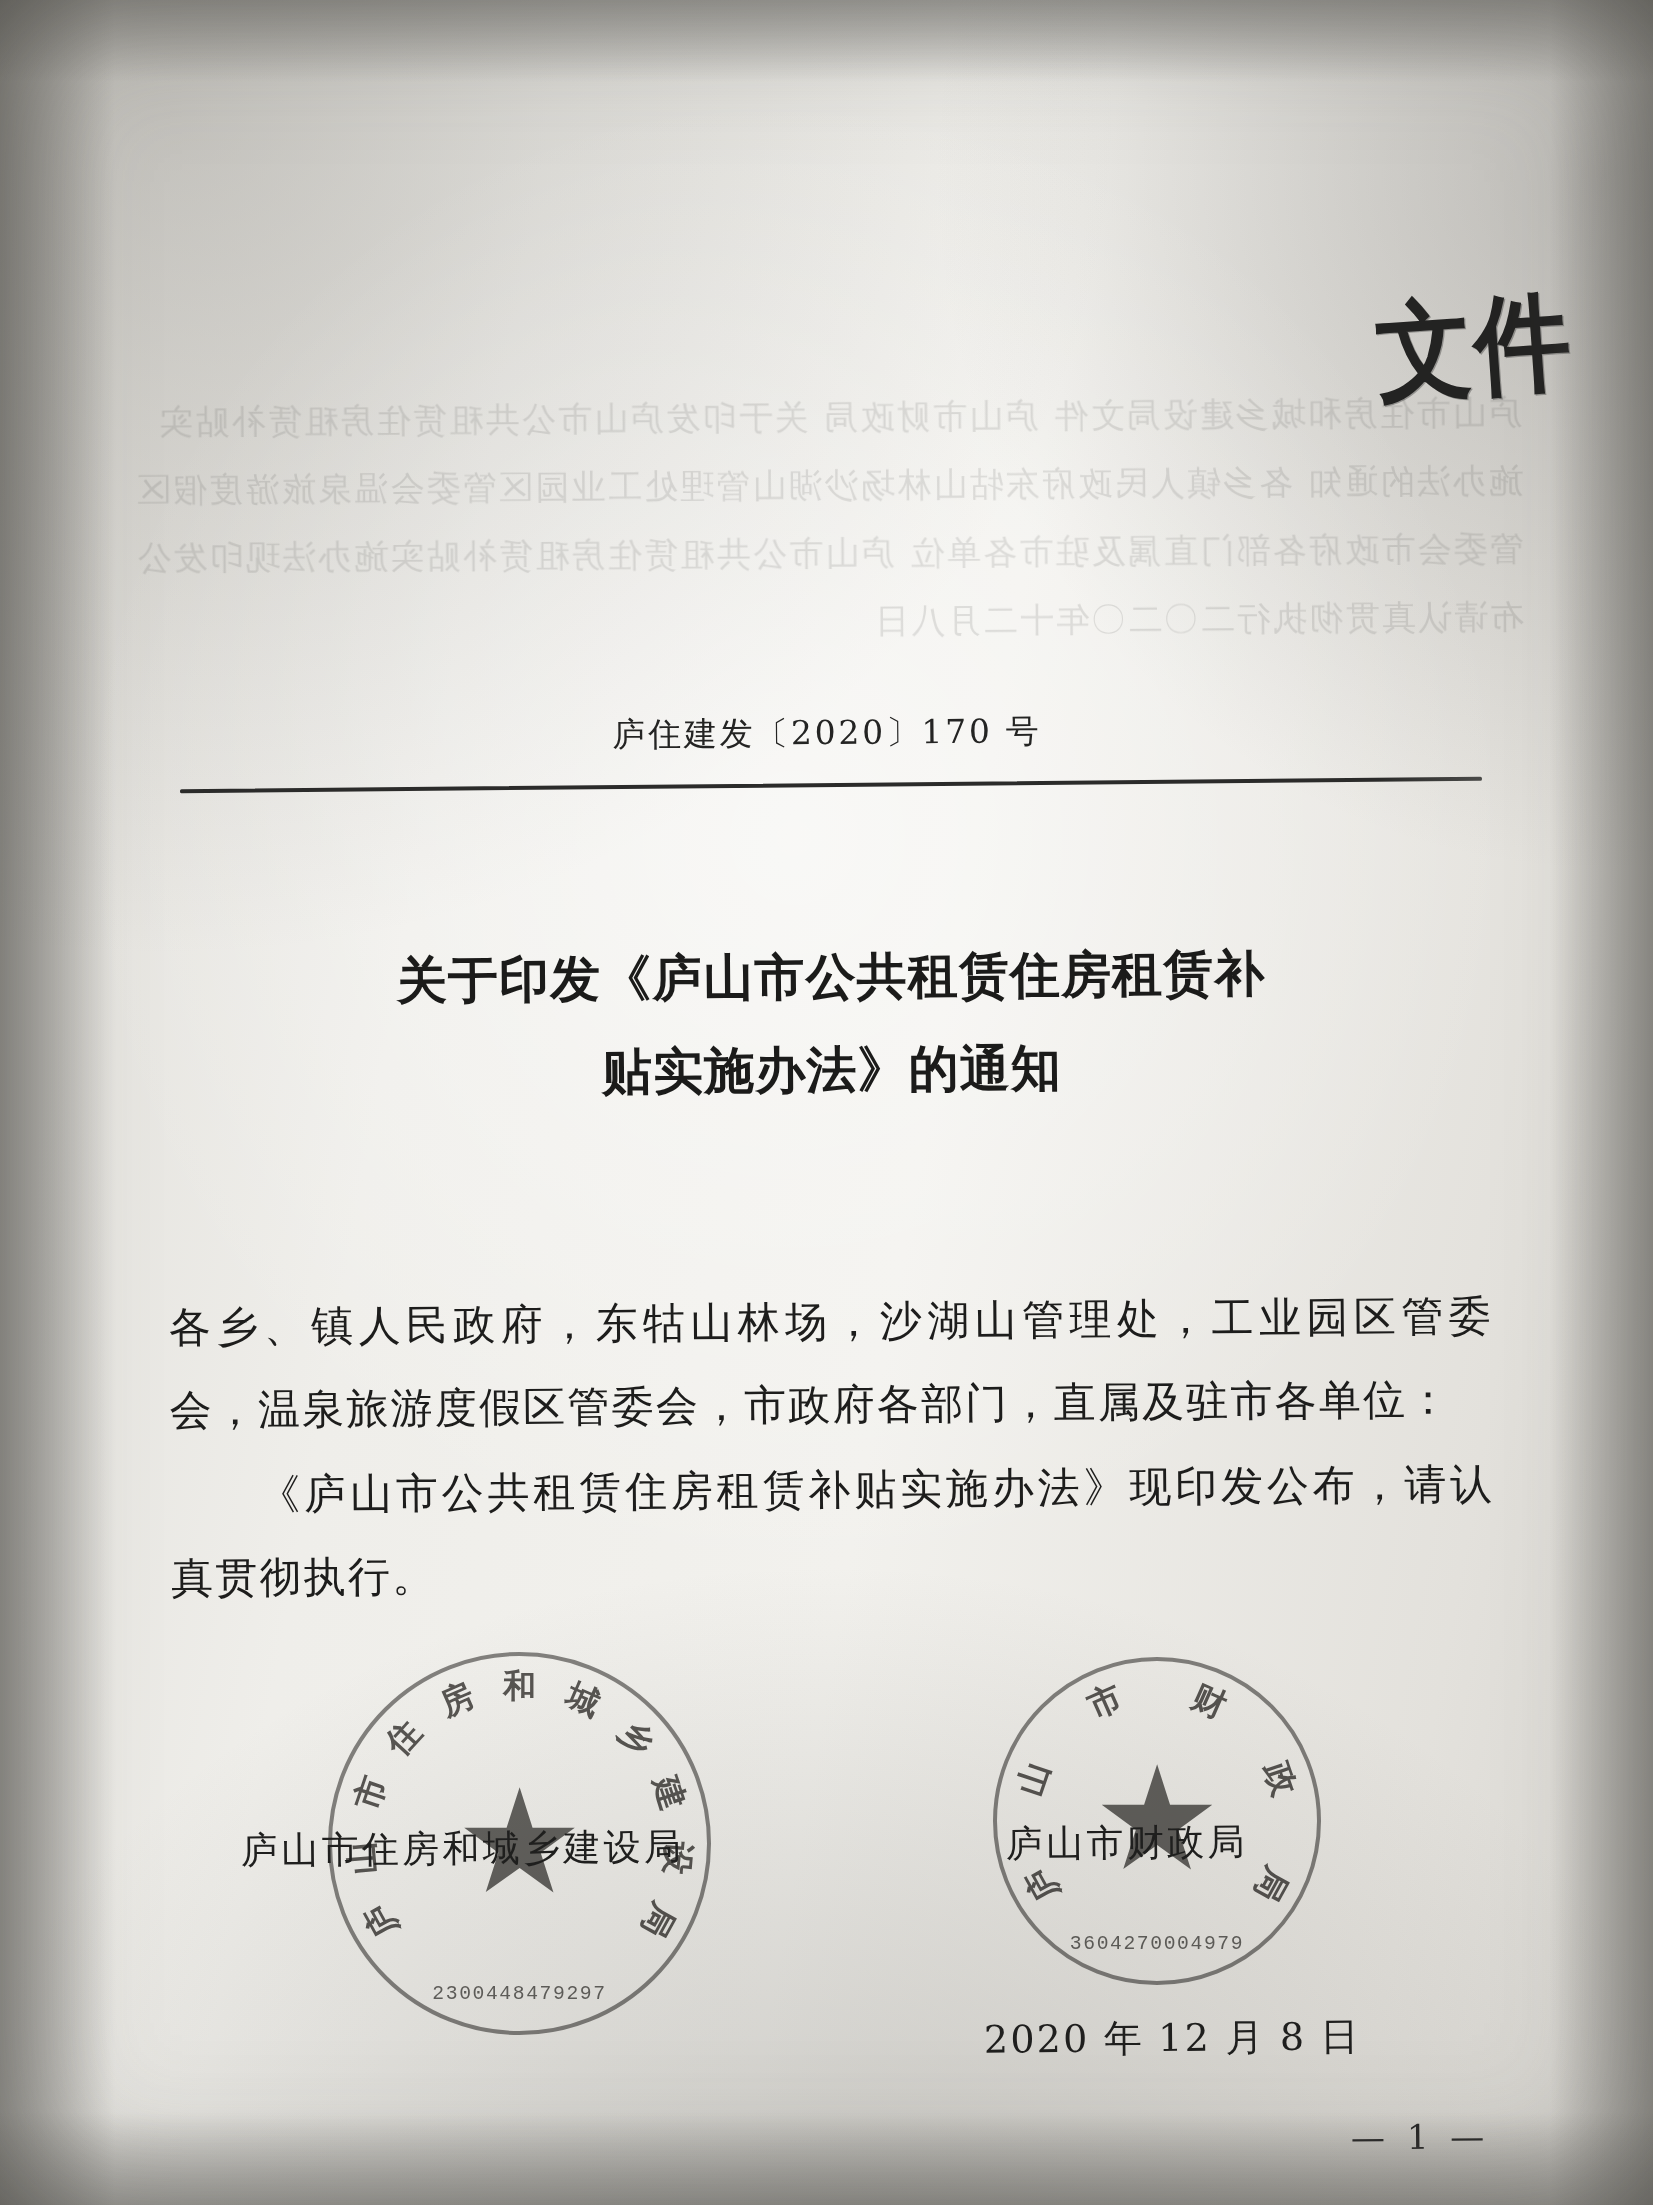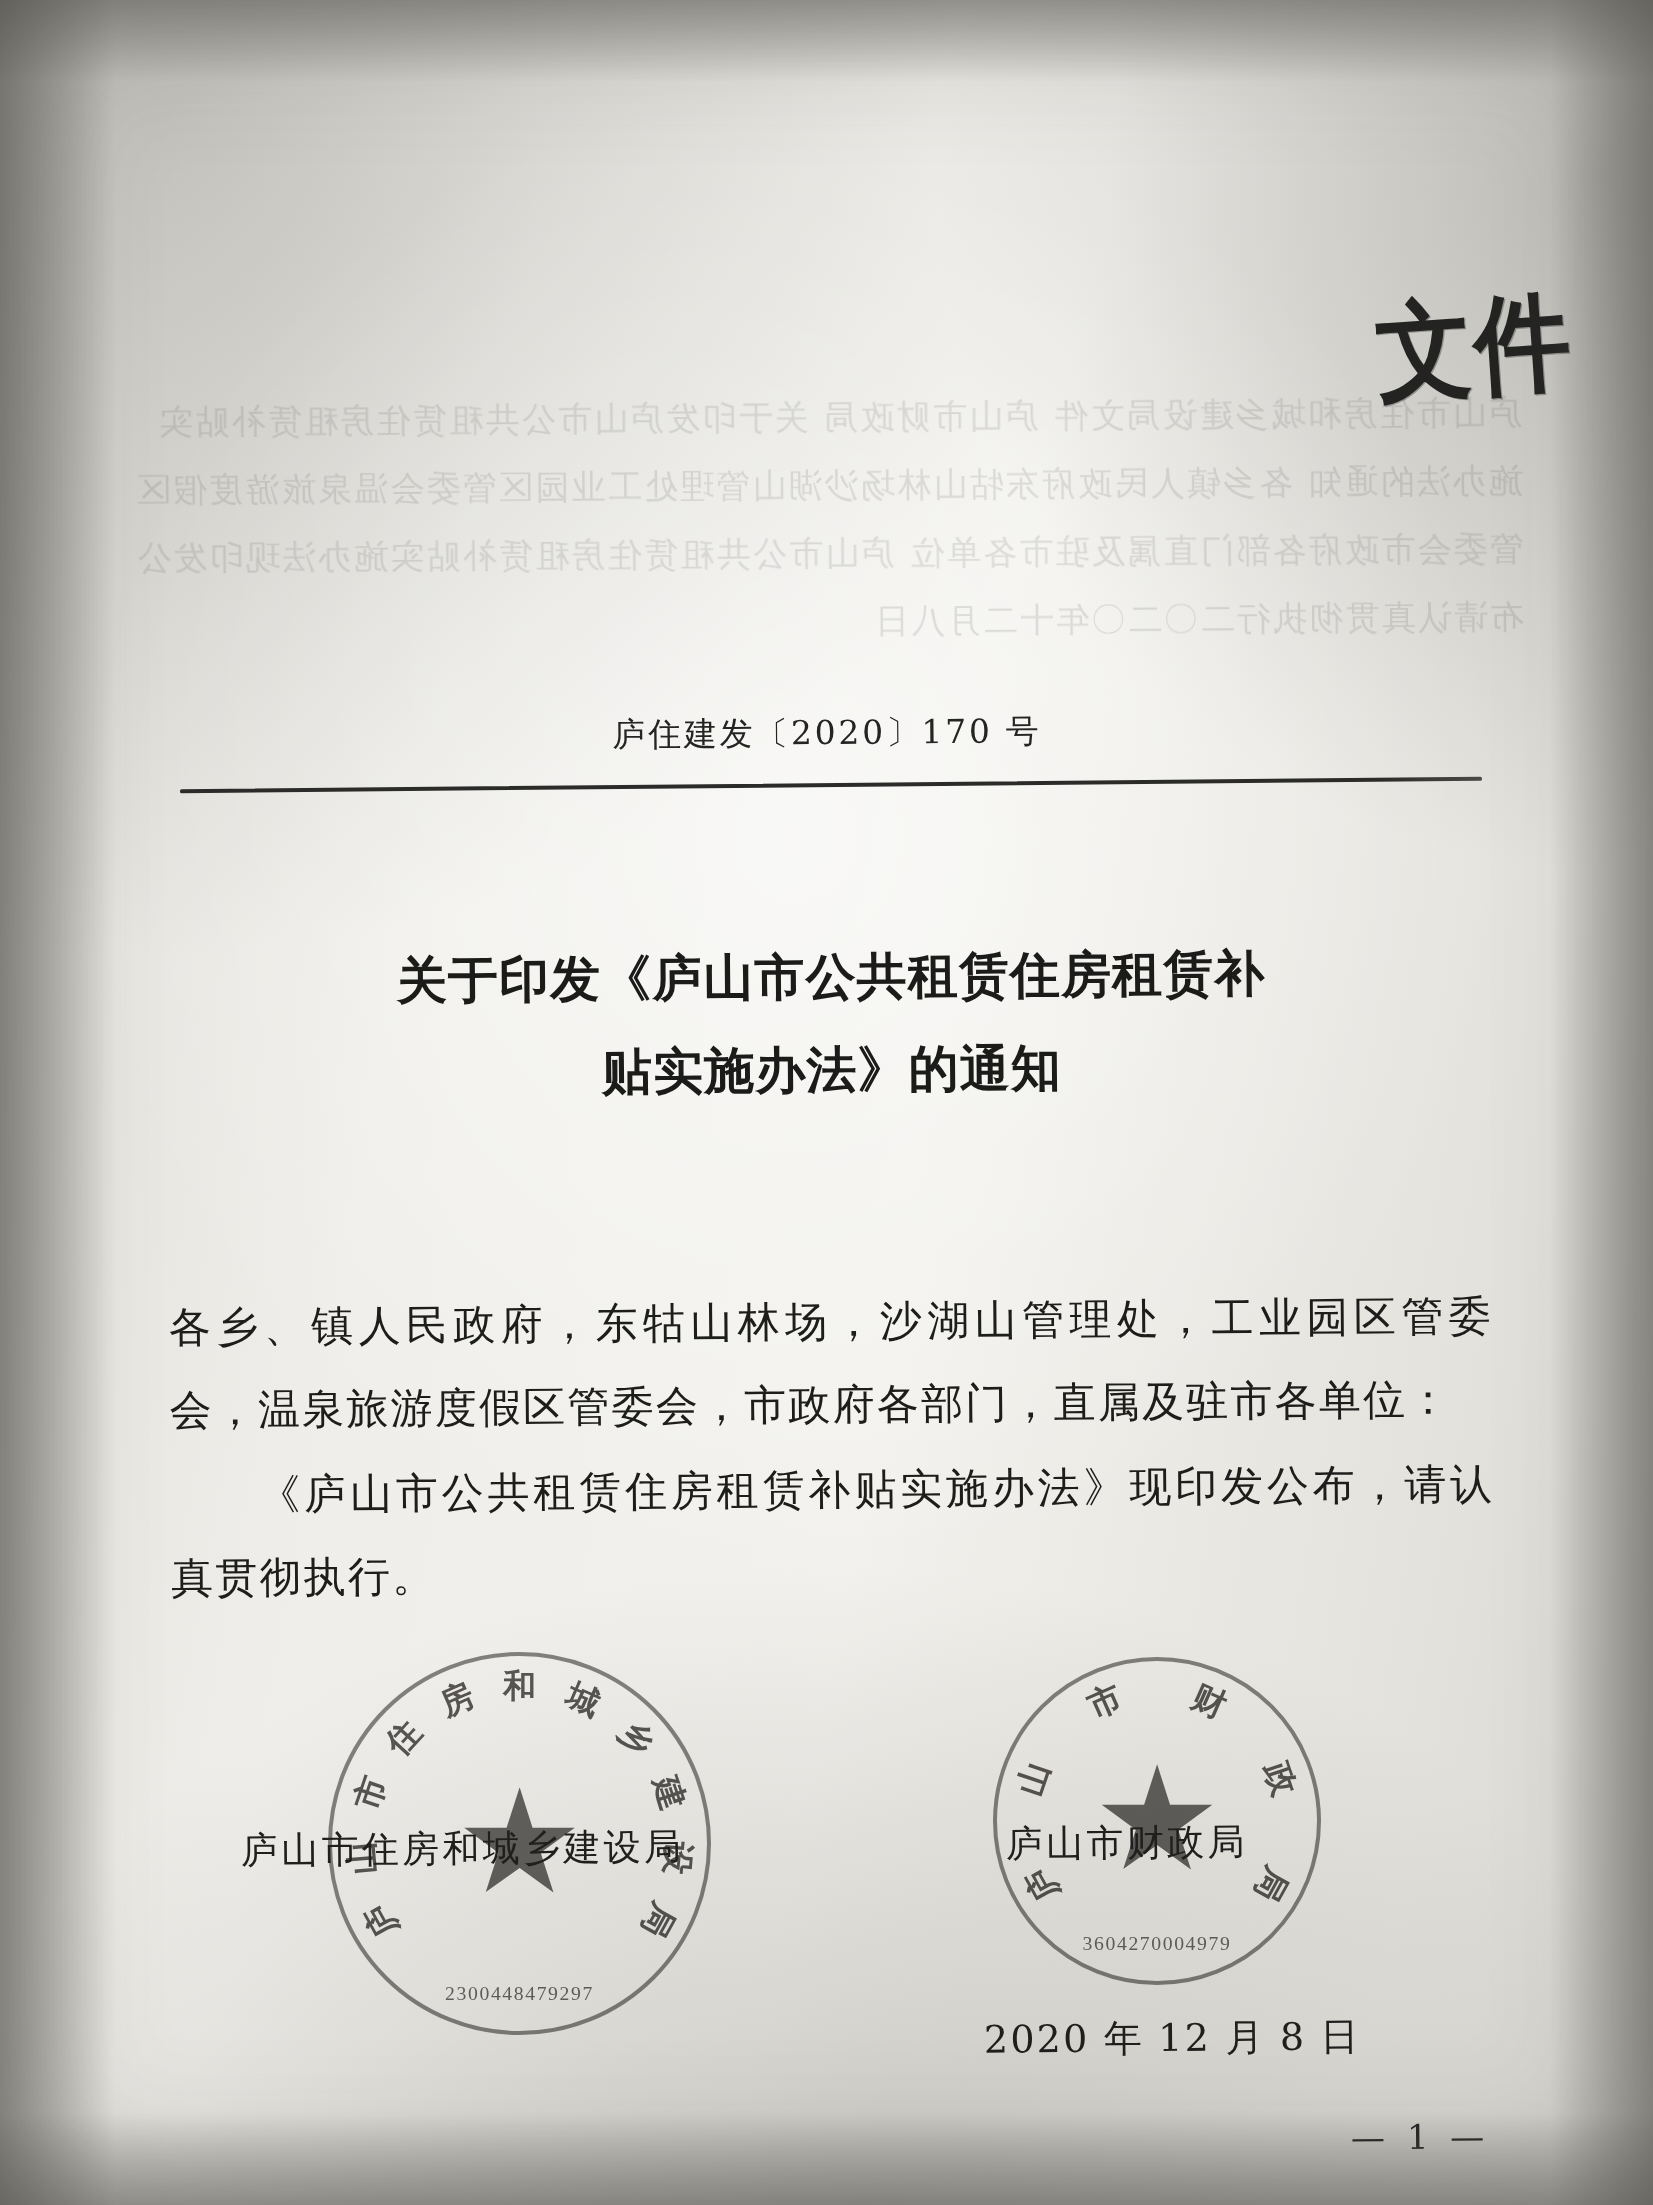--- a/index.html
+++ b/index.html
@@ -224,21 +224,21 @@
     text-align: center;
   }
   .seal .code {
     position: absolute;
     left: 0;
     right: 0;
     bottom: 26px;
     text-align: center;
     font-size: 19.7px;
     letter-spacing: 1.6px;
-    font-family: Liberation Serif, serif;
+    font-family: Liberation Mono, monospace;
     color: rgba(58,56,54,0.75);
   }
   .seal .arc {
     position: absolute;
     left: 0; top: 0; right: 0; bottom: 0;
   }
   .seal .arc span {
     position: absolute;
     left: 50%;
     top: 50%;

